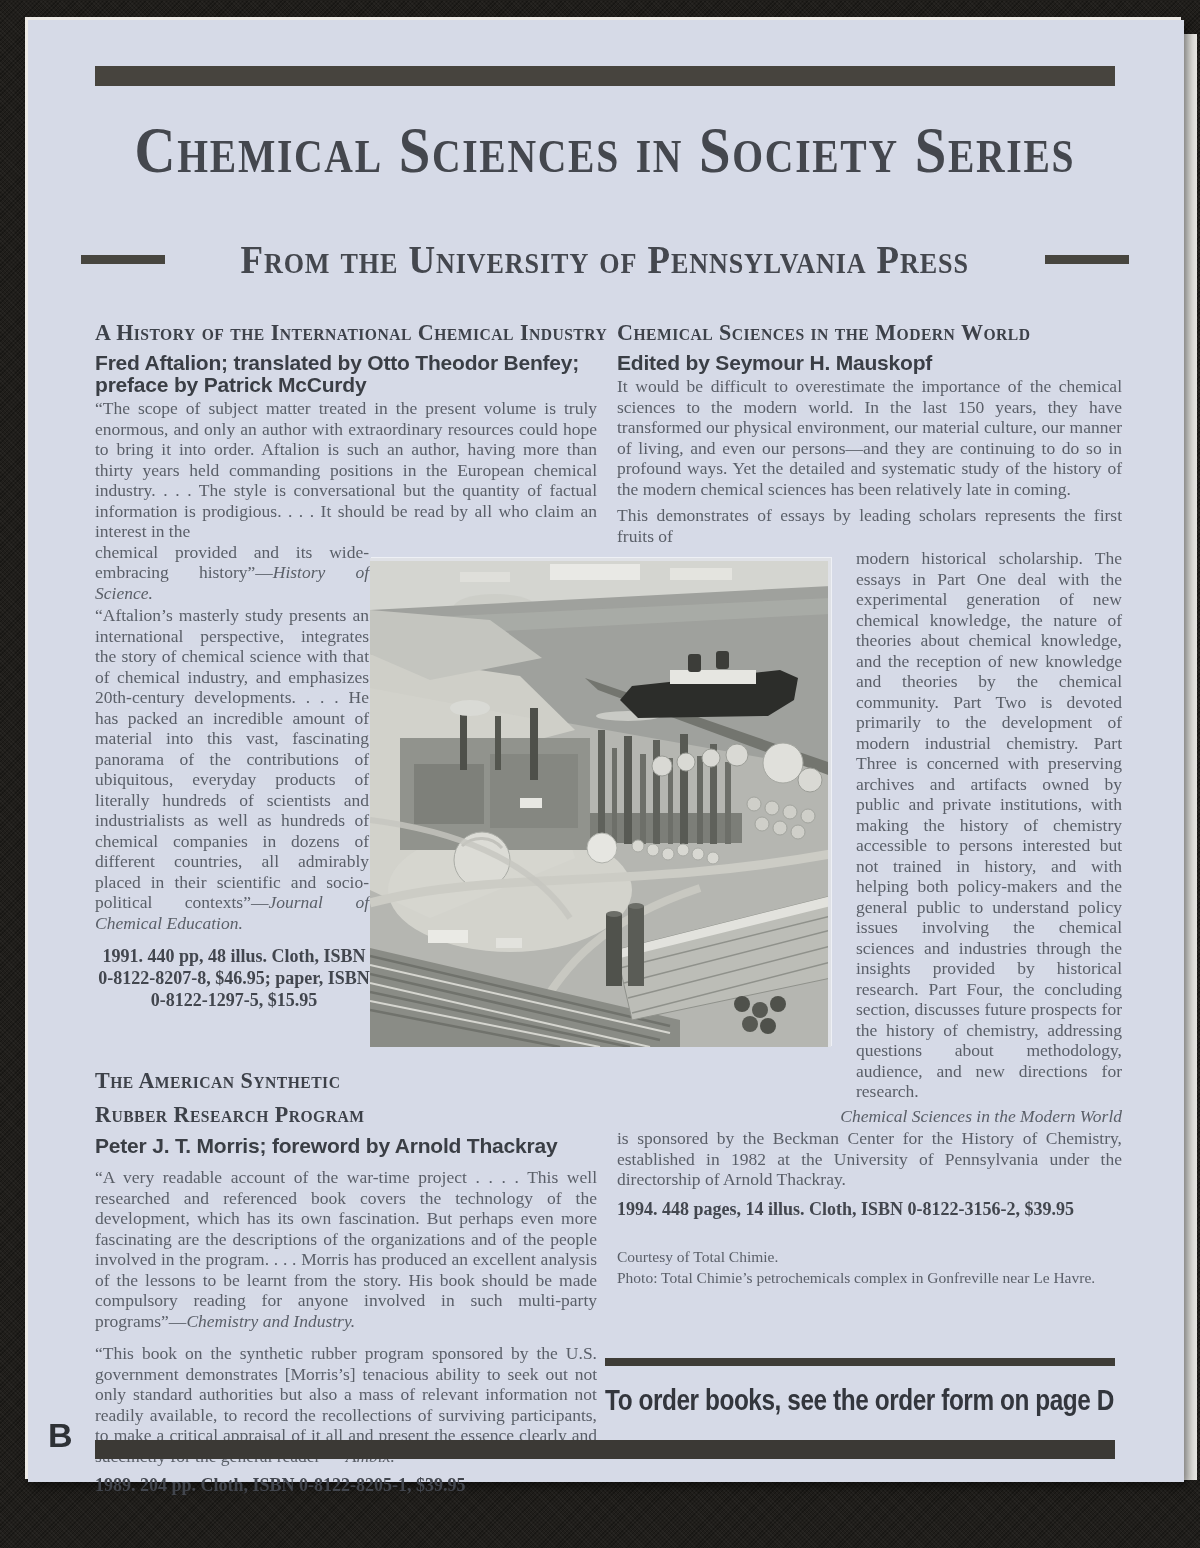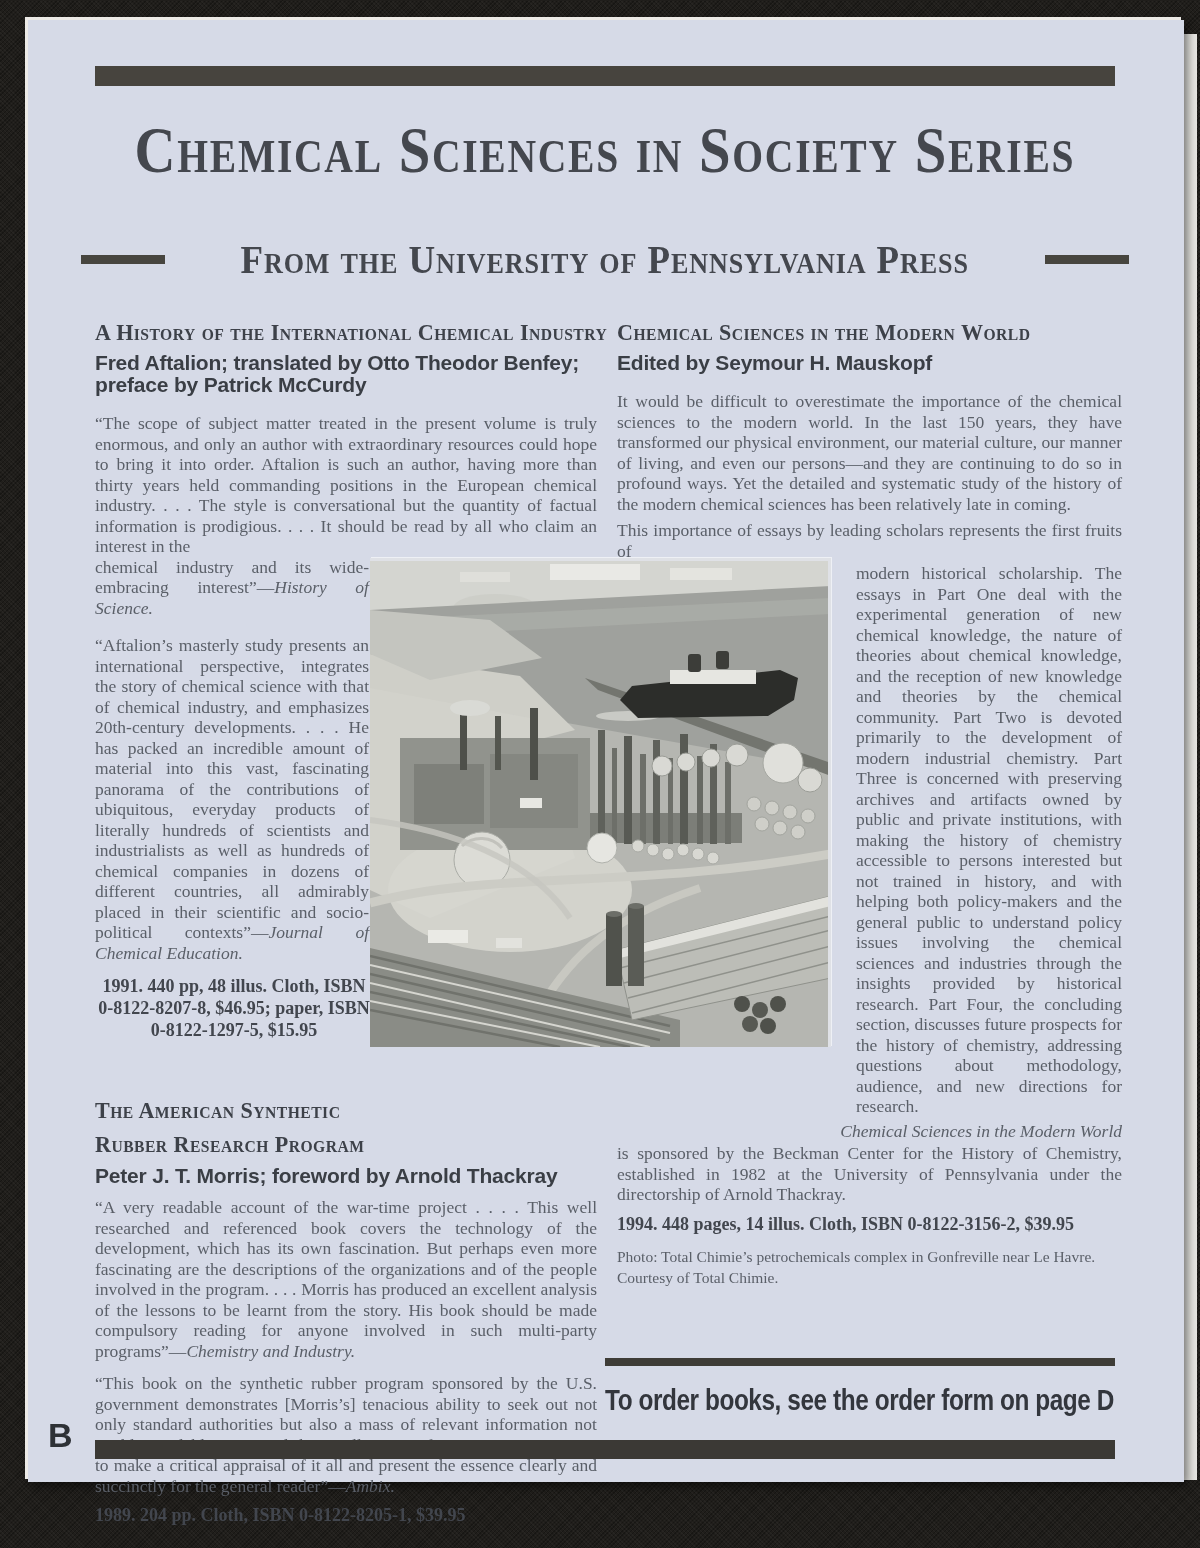--- a/index.html
+++ b/index.html
@@ -29,21 +29,21 @@
   .title2 .book-title{line-height:34px;}
   .byline{font-family:"Liberation Sans",sans-serif;font-weight:bold;font-size:21px;line-height:22px;
           color:#3a3e45;letter-spacing:-.2px;}
   .quote,.para{text-align:justify;margin:0;}
   em{font-style:italic;}
   .narrow{width:274px;}
   .pub{font-family:"Liberation Serif",serif;font-weight:bold;font-size:18px;line-height:22px;color:#42464e;}
   .pub-narrow{width:278px;text-align:center;}
   .wrap-col{margin-left:239px;width:266px;min-height:528px;text-align:justify;}
   .italic-lead{text-align:right;font-style:italic;margin:0;}
-  .mt2{margin-top:2px}.mt4{margin-top:4px}.mt6{margin-top:6px}.mt8{margin-top:17px}.mt10{margin-top:10px}
+  .mt2{margin-top:2px}.mt4{margin-top:4px}.mt6{margin-top:6px}.mt8{margin-top:2px}.mt10{margin-top:10px}
   .mt12{margin-top:12px}.mt16{margin-top:8px}.mt40{margin-top:52px}
 
   .photo{position:absolute;left:342px;top:538px;width:461px;height:489px;box-shadow:1px -1px 0 #eef0f5;}
   .photo svg{display:block;}
   .credit{position:absolute;left:589px;top:1226px;width:500px;font-family:"Liberation Serif",serif;
           font-size:15.5px;line-height:21px;color:#5a5f68;}
   .order-rule{position:absolute;left:577px;top:1338px;width:510px;height:8px;background:#3e3c37;}
   .order-note{position:absolute;left:577px;top:1358px;font-family:"Liberation Sans",sans-serif;font-weight:bold;
               font-size:29px;line-height:44px;white-space:nowrap;transform:scaleX(.84);transform-origin:left;
               color:#33363d;letter-spacing:-.5px;}
@@ -73,21 +73,21 @@
     </div>
 
     <div class="col col-left">
       <span class="headline book-title">A History of the International Chemical Industry</span>
       <div class="byline mt4">Fred Aftalion; translated by Otto Theodor Benfey; preface by Patrick McCurdy</div>
 
       <p class="quote mt8">
         <span>“The scope of subject matter treated in the present volume is truly enormous, and only an author with extraordinary resources could hope to bring it into order.  Aftalion is such an author, having more than thirty years held commanding positions in the European chemical industry. . . . The style is conversational but the quantity of factual information is prodigious. . . . It should be read by all who claim an interest in the</span>
       </p>
       <p class="quote narrow">
-        <span>chemical industry and its wide-embracing interest”—</span><em>History of Science.</em>
+        <span>chemical provided and its wide-embracing history”—</span><em>History of Science.</em>
       </p>
       <p class="quote narrow mt8">
         <span>“Aftalion’s masterly study presents an international perspective, integrates the story of chemical science with that of chemical industry, and emphasizes 20th-century developments. . . . He has packed an incredible amount of material into this vast, fascinating panorama of the contributions of ubiquitous, everyday products of literally hundreds of scientists and industrialists as well as hundreds of chemical companies in dozens of different countries, all admirably placed in their scientific and socio-political contexts”—</span><em>Journal of Chemical Education.</em>
       </p>
 
       <div class="pub pub-narrow mt12">1991. 440 pp, 48 illus. Cloth, ISBN 0-8122-8207-8, $46.95; paper, ISBN 0-8122-1297-5, $15.95</div>
 
       <div class="title2 mt40">
         <span class="headline book-title">The American Synthetic</span>
         <span class="headline book-title">Rubber Research Program</span>
@@ -102,21 +102,21 @@
       </p>
 
       <div class="pub mt16">1989. 204 pp. Cloth, ISBN 0-8122-8205-1, $39.95</div>
     </div>
 
     <div class="col col-right">
       <span class="headline book-title">Chemical Sciences in the Modern World</span>
       <div class="byline mt4">Edited by Seymour H. Mauskopf</div>
 
       <p class="para mt8">It would be difficult to overestimate the importance of the chemical sciences to the modern world.  In the last 150 years, they have transformed our physical environment, our material culture, our manner of living, and even our persons—and they are continuing to do so in profound ways.  Yet the detailed and systematic study of the history of the modern chemical sciences has been relatively late in coming.</p>
-      <p class="para mt6">This importance of essays by leading scholars represents the first fruits of</p>
+      <p class="para mt6">This demonstrates of essays by leading scholars represents the first fruits of</p>
       <p class="para wrap-col mt2">modern historical scholarship.  The essays in Part One deal with the experimental generation of new chemical knowledge, the nature of theories about chemical knowledge, and the reception of new knowledge and theories by the chemical community.  Part Two is devoted primarily to the development of modern industrial chemistry.  Part Three is concerned with preserving archives and artifacts owned by public and private institutions, with making the history of chemistry accessible to persons interested but not trained in history, and with helping both policy-makers and the general public to understand policy issues involving the chemical sciences and industries through the insights provided by historical research.  Part Four, the concluding section, discusses future prospects for the history of chemistry, addressing questions about methodology, audience, and new directions for research.</p>
 
       <p class="italic-lead mt4">Chemical Sciences in the Modern World</p>
       <p class="para mt2">is sponsored by the Beckman Center for the History of Chemistry, established in 1982 at the University of Pennsylvania under the directorship of Arnold Thackray.</p>
 
       <div class="pub mt16">1994. 448 pages, 14 illus. Cloth, ISBN 0-8122-3156-2, $39.95</div>
     </div>
 
     <div class="photo">
       <svg width="461" height="489" viewBox="0 0 461 489" xmlns="http://www.w3.org/2000/svg">
@@ -223,22 +223,22 @@
         <rect x="58" y="372" width="40" height="13" fill="#eaeae5"></rect>
         <rect x="150" y="240" width="22" height="10" fill="#e7e7e2"></rect>
         <rect x="126" y="380" width="26" height="10" fill="#e2e2dd"></rect>
 
         <rect x="0" y="0" width="461" height="3" fill="#dfe1e6"></rect>
         <rect x="458" y="0" width="3" height="489" fill="#dfe1e6"></rect>
       </svg>
     </div>
 
     <div class="credit">
+      <div>Courtesy of Total Chimie.</div>
       <div>Photo:  Total Chimie’s petrochemicals complex in Gonfreville near Le Havre.</div>
-      <div>Courtesy of Total Chimie.</div>
     </div>
 
     <div class="order-rule"></div>
     <div class="order-note">To order books, see the order form on page D</div>
 
     <div class="page-label">B</div>
     <div class="bottom-rule"></div>
 
   </div>
 </div>

